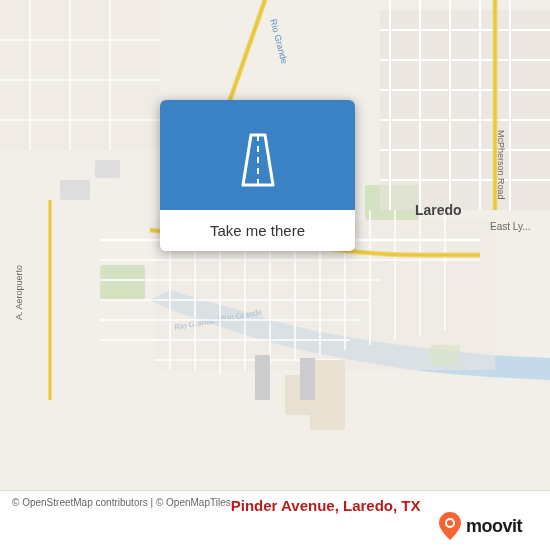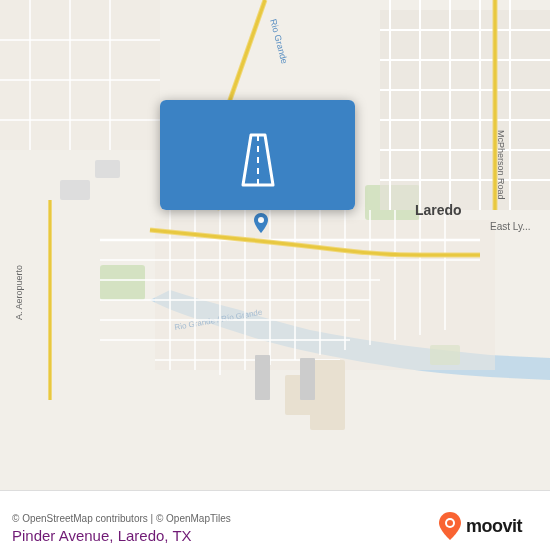--- a/index.html
+++ b/index.html
@@ -59,35 +59,34 @@
       cursor: pointer;
       font-family: Arial, sans-serif;
     }
 
     
     .bottom-bar {
       width: 550px;
       height: 60px;
       background: white;
       display: flex;
-      flex-direction: column;
-      justify-content: flex-end;
+      justify-content: flex-start;
       padding: 6px 12px;
       border-top: 1px solid #ddd;
       position: relative;
     }
     .attribution {
       font-size: 10px;
       color: #666;
       margin-bottom: 3px;
     }
     .location-name {
       font-size: 15px;
-      color: #701a75;
-      font-weight: 400;
+      color: #b91c1c;
+      font-weight: 700;
     }
     .moovit-logo {
       position: absolute;
       right: 28px;
       bottom: 10px;
       display: flex;
       align-items: center;
       gap: 2px;
     }
     .moovit-text {
@@ -189,20 +188,21 @@
   </svg>
 
   <div class="popup-card">
     <div class="popup-top">
       <svg width="70" height="70" viewBox="0 0 70 70">
 
         <polygon points="20,65 28,15 42,15 50,65" fill="none" stroke="white" stroke-width="3" stroke-linejoin="round"></polygon>
         <line x1="35" y1="15" x2="35" y2="65" stroke="white" stroke-width="2" stroke-dasharray="6,5"></line>
       </svg>
     </div>
+    <button class="popup-btn">Take me there</button>
   </div>
 
   <div style="position:absolute; top:213px; left:254px; z-index:9;">
     <svg width="14" height="20" viewBox="0 0 14 20">
       <path d="M7 0 C3.1 0 0 3.1 0 7 C0 12 7 20 7 20 C7 20 14 12 14 7 C14 3.1 10.9 0 7 0 Z" fill="#3b82c4"></path>
       <circle cx="7" cy="7" r="3" fill="white"></circle>
     </svg>
   </div>
 </div>
 

